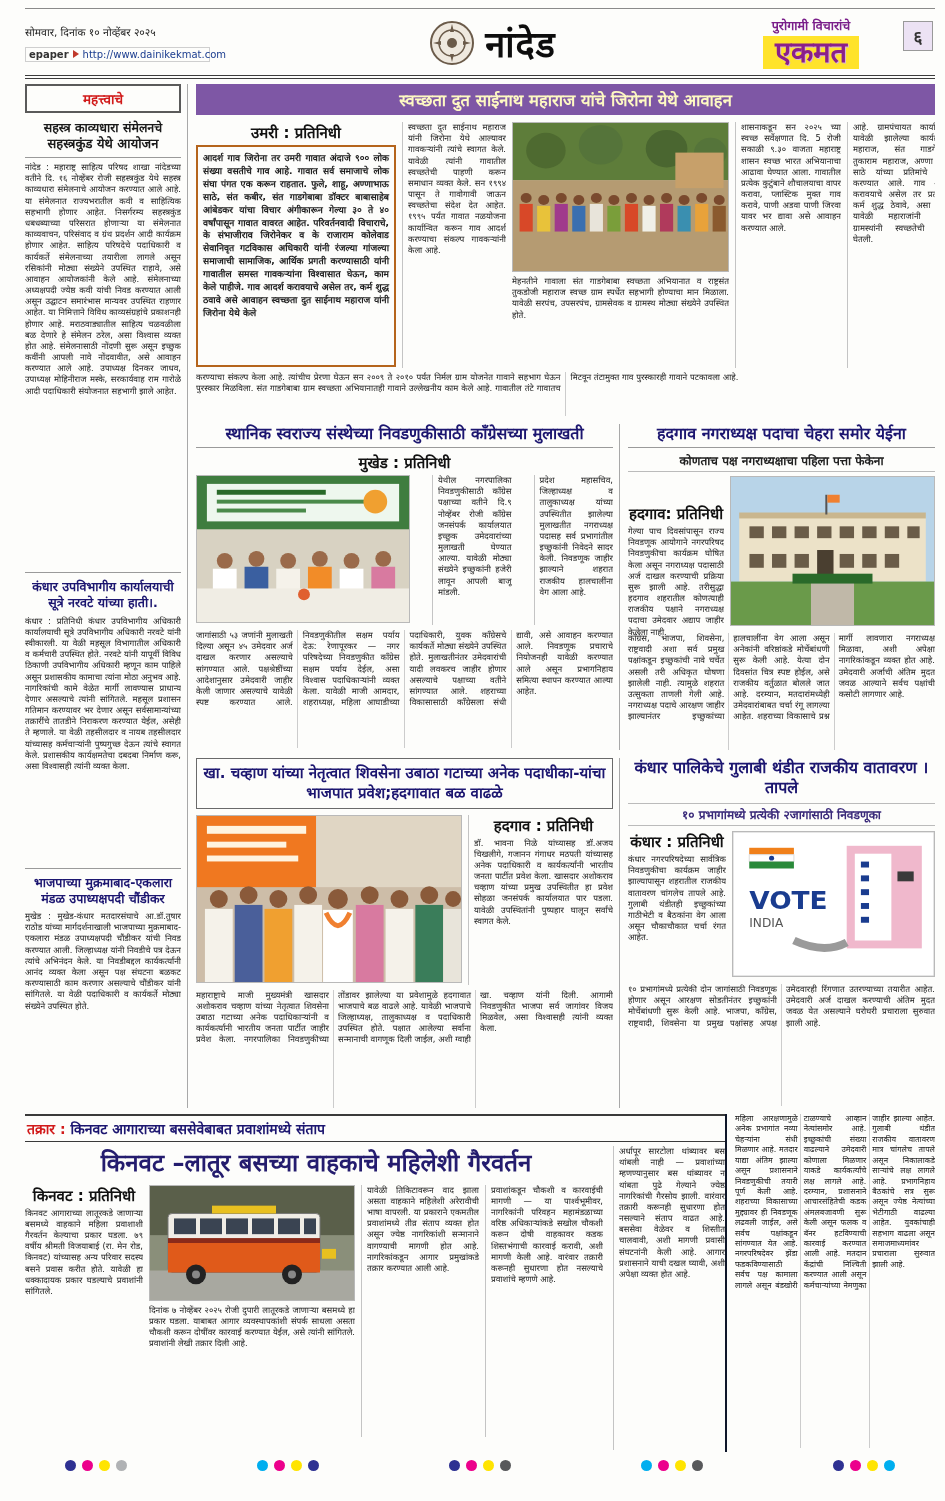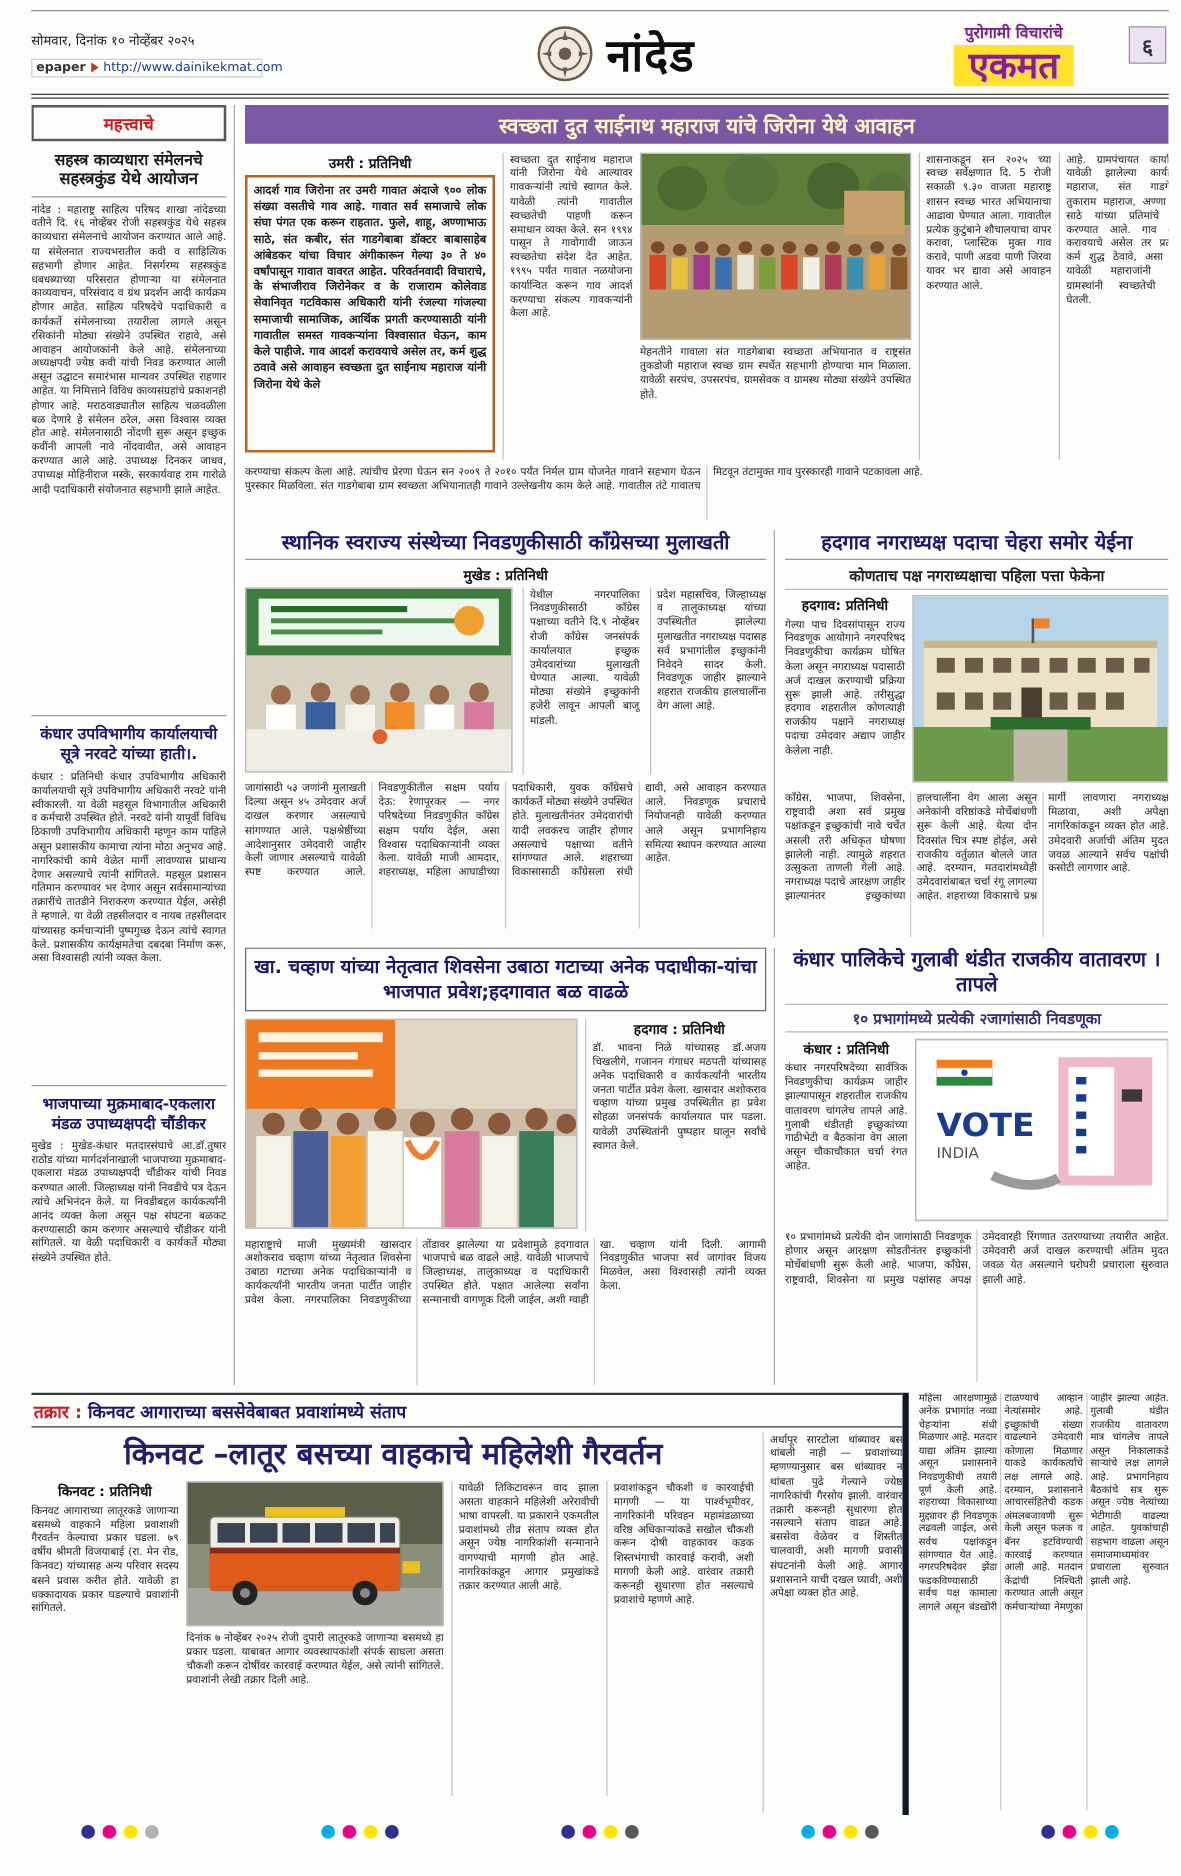--- a/index.html
+++ b/index.html
@@ -21,21 +21,21 @@
   .tagline { color:#7a1f8a; font-weight:bold; font-size:12.5px; margin-bottom:2px; }
   .masthead { display:inline-block; background:#ffe32b; color:#8a1f8a; font-size:29px; font-weight:bold;
               padding:0 12px; line-height:1.15; text-shadow:1px 1px 0 #d9b3d9; }
   .page-num { position:absolute; right:2px; top:12px; width:30px; height:30px; border:1px solid #999;
               background:#ece2f4; display:flex; align-items:center; justify-content:center; font-size:17px; font-weight:bold; color:#333; }
   .dbl-rule { border-top:1px solid #3c3c3c; border-bottom:1px solid #3c3c3c; height:4px; margin-top:3px; }
 
   
   .tcol { font-size:8.4px; line-height:1.33; text-align:justify; overflow:hidden; color:#232323; }
   .vr { border-left:1px solid #c4c4c4; padding-left:5px; }
-  .dateline { font-size:11px; font-weight:bold; text-align:center; margin-bottom:3px; color:#111; }
+  .dateline { font-size:15px; font-weight:bold; text-align:center; margin-bottom:3px; color:#111; }
   .rule { border-top:1px solid #9a9a9a; margin:6px 0; }
   .photo { width:100%; display:block; border:1px solid #b9b9b9; background:#ddd; }
 
   
   .main { display:flex; gap:8px; height:1024px; margin-top:5px; overflow:hidden; }
   .left-col { width:163px; border-right:1px solid #a8a8a8; padding-right:6px; overflow:hidden; flex:none; }
   .right-area { flex:1; overflow:hidden; }
 
   
   .imp-box { border:2px solid #5a5a5a; padding:3px 2px; text-align:center; }
@@ -64,27 +64,27 @@
   
   .sec-row { display:flex; gap:8px; margin-top:8px; overflow:hidden; }
   .row2 { height:326px; }
   .row3 { height:356px; }
   .sec-left { width:424px; flex:none; border-right:1px solid #a8a8a8; padding-right:6px; }
   .sec-right { flex:1; overflow:hidden; }
   .sec-head { font-size:16px; color:#1c1670; font-weight:bold; text-align:center; border-bottom:1px solid #9a9a9a;
               padding-bottom:3px; margin-bottom:4px; line-height:1.25; }
   .sub-head { font-size:12px; font-weight:bold; text-align:center; border-bottom:1px solid #bbb; padding-bottom:2px; margin-bottom:4px; color:#222; }
 
-  .congress-row { display:flex; gap:8px; height:150px; }
+  .congress-row { display:flex; gap:22px; height:150px; }
   .congress-photo { width:214px; flex:none; }
   .congress-photo .photo { height:148px; }
   .congress-below { column-count:4; column-gap:10px; column-rule:1px solid #ccc; height:118px; margin-top:5px; }
 
   .hadgaon-row { display:flex; gap:6px; height:152px; }
-  .hadgaon-col { width:96px; flex:none; }
+  .hadgaon-col { width:96px; flex:none;margin-top:27px; }
   .hadgaon-photo { flex:1; }
   .hadgaon-photo .photo { height:150px; }
   .hadgaon-below { column-count:3; column-gap:9px; column-rule:1px solid #ccc; height:124px; margin-top:5px; }
 
   .shiv-headbox { border:1.5px solid #6a6a6a; padding:4px 6px; font-size:15px; color:#1c1670; font-weight:bold;
                   text-align:center; line-height:1.35; }
   .shiv-row { display:flex; gap:6px; margin-top:6px; height:170px; }
   .shiv-photo { width:266px; flex:none; }
   .shiv-photo .photo { height:168px; }
   .shiv-side { flex:1; }
@@ -93,21 +93,21 @@
   .k-sub { color:#3a2a7a; font-weight:bold; text-align:center; font-size:12px; border-top:1px solid #bbb;
            border-bottom:1px solid #bbb; padding:2px 0; margin-bottom:5px; }
   .k-row { display:flex; gap:6px; height:148px; }
   .k-col { width:98px; flex:none; }
   .k-img { flex:1; }
   .k-img .photo { height:146px; background:#fff; }
   .k-below { column-count:2; column-gap:9px; column-rule:1px solid #ccc; height:122px; margin-top:5px; }
 
   
   .bottom { display:flex; gap:8px; height:338px; margin-top:6px; overflow:hidden; }
-  .kinwat { width:702px; flex:none; border-right:5px solid #0f172a; padding-right:0; }
+  .kinwat { width:702px; flex:none; border-right:2px solid #0f172a; padding-right:0; }
   .band { border-top:2px solid #3a3a3a; border-bottom:1px solid #3a3a3a; padding:3px 2px; font-size:14px; font-weight:bold; }
   .band-label { color:#d11a1a; }
   .band-text { color:#1c1670; }
   .kin-body { display:flex; gap:6px; margin-top:4px; }
   .kin-left { flex:1; }
   .kin-head { font-size:24px; color:#241c6e; font-weight:bold; text-align:center; margin:3px 0 7px; line-height:1.2; }
   .kin-row { display:flex; gap:6px; height:252px; }
   .kin-c1 { width:118px; flex:none; }
   .kin-photoblk { width:206px; flex:none; }
   .kin-photoblk .photo { height:116px; }

